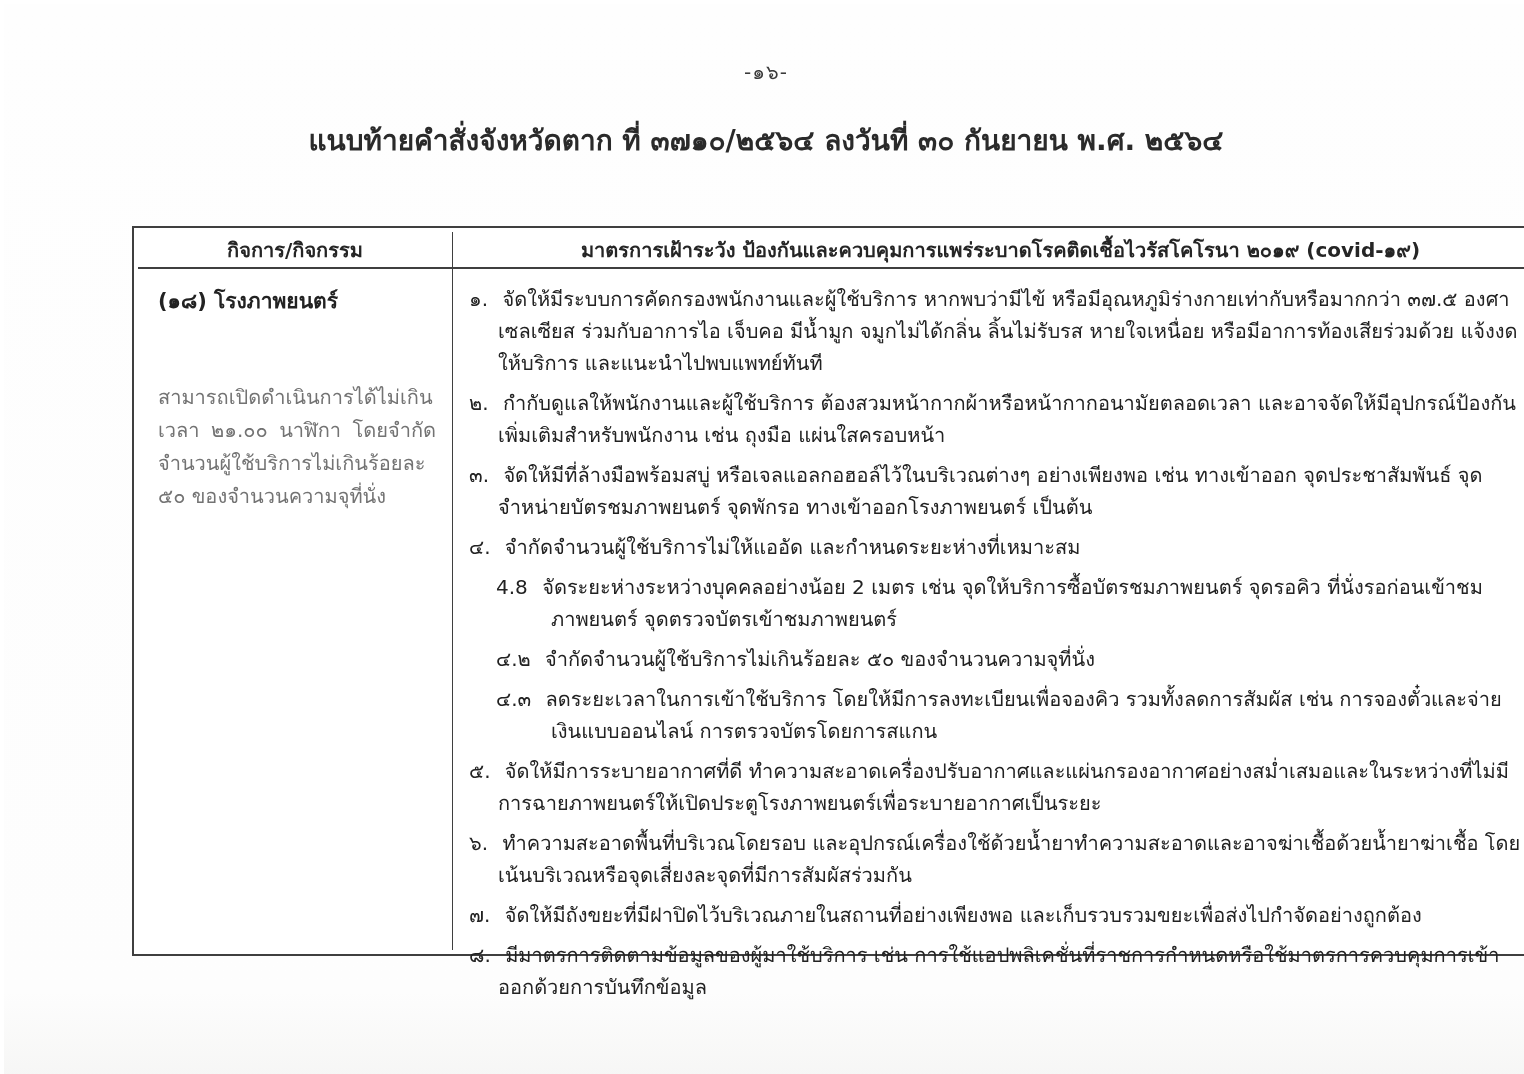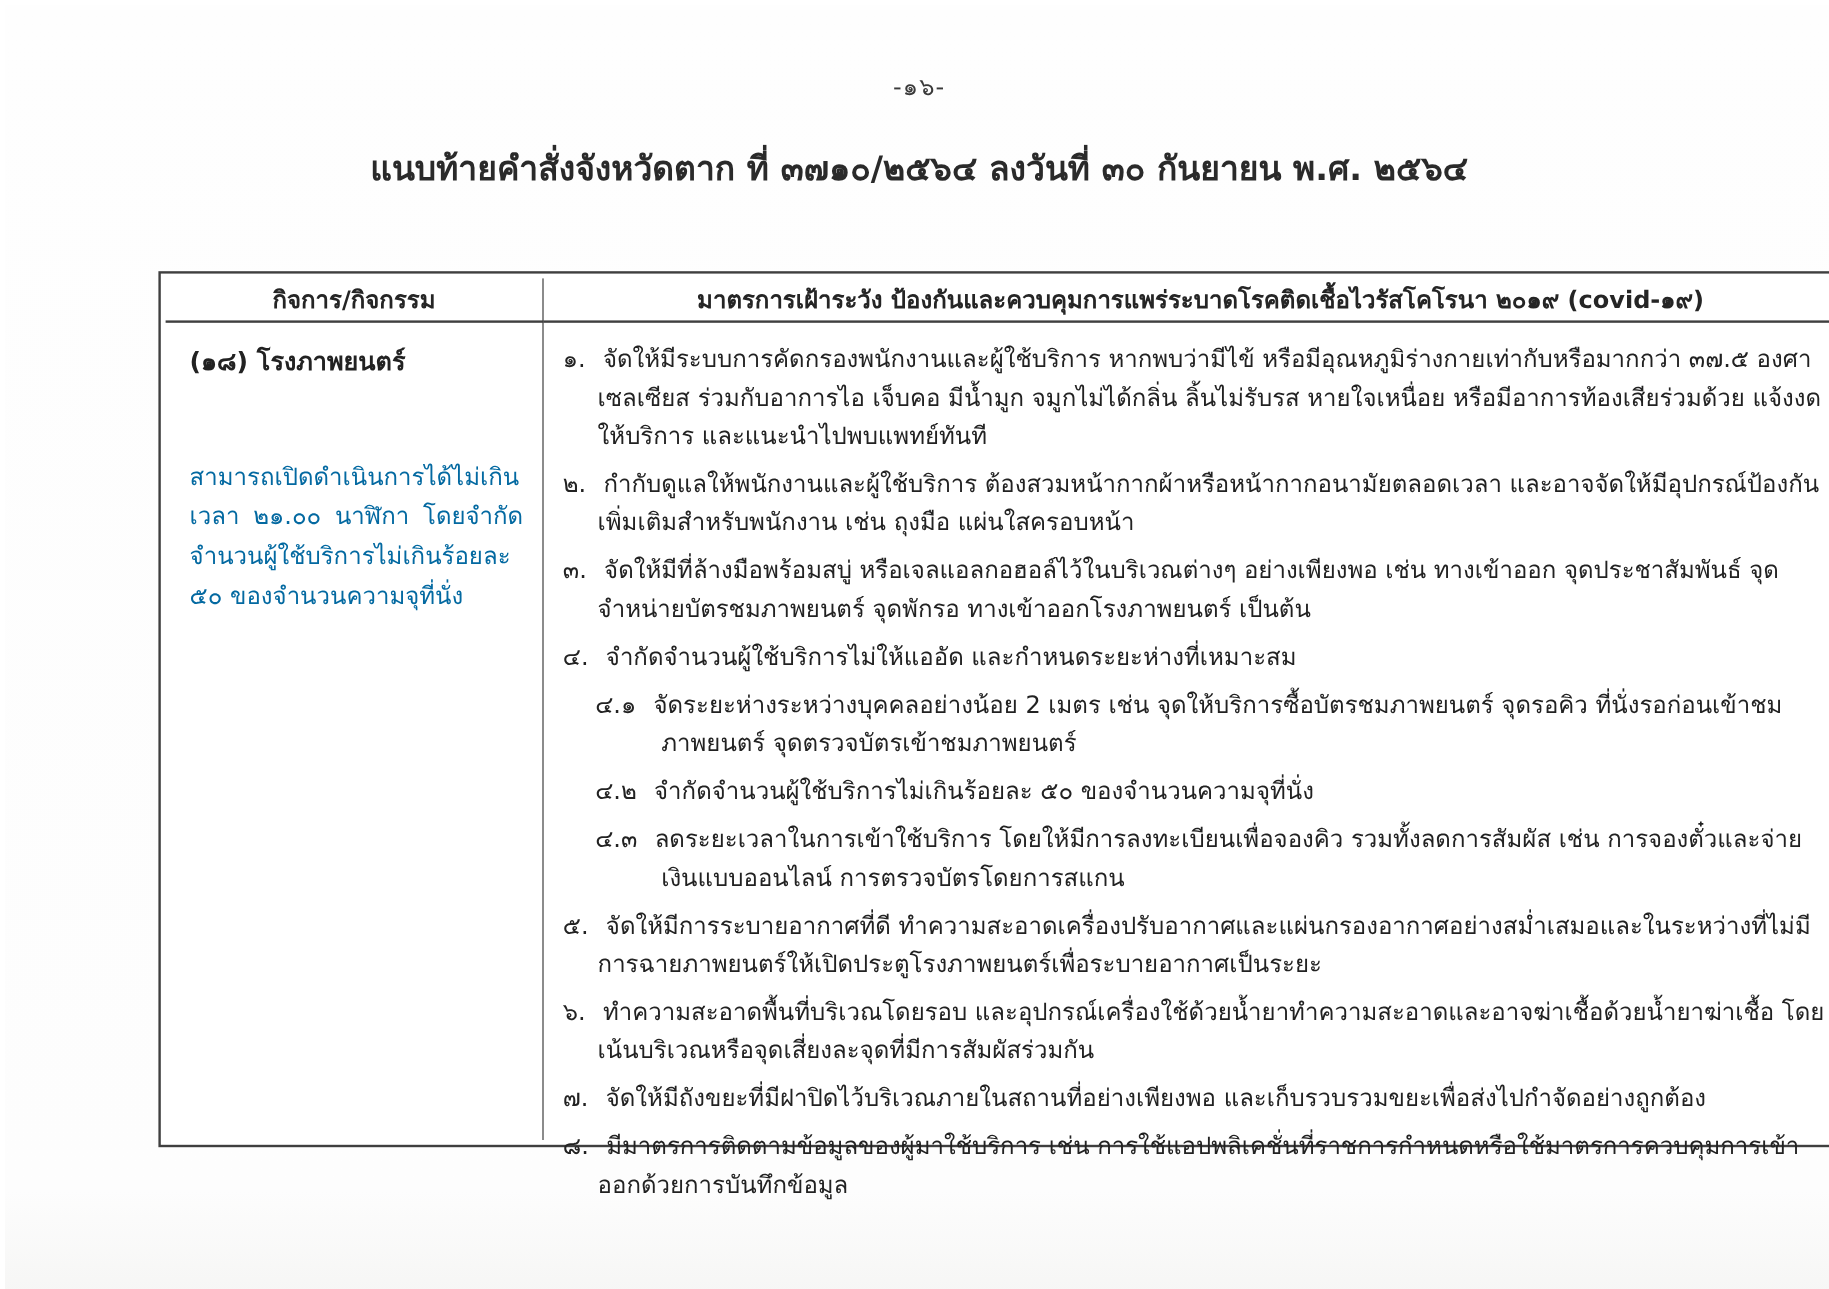--- a/index.html
+++ b/index.html
@@ -46,21 +46,21 @@
   .body-cell.col1 {
     border-right:1.5px solid #3f3f3f;
     padding-right:12px;
   }
   .activity-title { font-weight:600; font-size:21px; color:#222; }
   .activity-description {
     margin-top:56px;
     text-align:justify;
     text-justify:inter-character;
     line-height:33px;
-    color:#0369a1;
+    color:#737373;
   }
   .body-cell.col2 { padding-left:12px; padding-top:10px; color:#222; }
   .measure {
     padding-left:33px; text-indent:-33px;
     line-height:32px;
   }
   .measure.sub {
     padding-left:86px; text-indent:-59px;
   }
   .measure .num { display:inline; }
@@ -83,21 +83,21 @@
     <div class="cell body-cell col1">
       <div class="activity-title">(๑๘) โรงภาพยนตร์</div>
       <div class="activity-description">สามารถเปิดดำเนินการได้ไม่เกินเวลา ๒๑.๐๐ นาฬิกา โดยจำกัดจำนวนผู้ใช้บริการไม่เกินร้อยละ ๕๐ ของจำนวนความจุที่นั่ง</div>
     </div>
 
     <div class="cell body-cell col2">
       <div class="measure"><span class="num">๑.</span> <span class="txt">จัดให้มีระบบการคัดกรองพนักงานและผู้ใช้บริการ หากพบว่ามีไข้ หรือมีอุณหภูมิร่างกายเท่ากับหรือมากกว่า ๓๗.๕ องศาเซลเซียส ร่วมกับอาการไอ เจ็บคอ มีน้ำมูก จมูกไม่ได้กลิ่น ลิ้นไม่รับรส หายใจเหนื่อย หรือมีอาการท้องเสียร่วมด้วย แจ้งงดให้บริการ และแนะนำไปพบแพทย์ทันที</span></div>
       <div class="measure"><span class="num">๒.</span> <span class="txt">กำกับดูแลให้พนักงานและผู้ใช้บริการ ต้องสวมหน้ากากผ้าหรือหน้ากากอนามัยตลอดเวลา และอาจจัดให้มีอุปกรณ์ป้องกันเพิ่มเติมสำหรับพนักงาน เช่น ถุงมือ แผ่นใสครอบหน้า</span></div>
       <div class="measure"><span class="num">๓.</span> <span class="txt">จัดให้มีที่ล้างมือพร้อมสบู่ หรือเจลแอลกอฮอล์ไว้ในบริเวณต่างๆ อย่างเพียงพอ เช่น ทางเข้าออก จุดประชาสัมพันธ์ จุดจำหน่ายบัตรชมภาพยนตร์ จุดพักรอ ทางเข้าออกโรงภาพยนตร์ เป็นต้น</span></div>
       <div class="measure"><span class="num">๔.</span> <span class="txt">จำกัดจำนวนผู้ใช้บริการไม่ให้แออัด และกำหนดระยะห่างที่เหมาะสม</span></div>
-      <div class="measure sub"><span class="num">๔.๑</span> <span class="txt">จัดระยะห่างระหว่างบุคคลอย่างน้อย 2 เมตร เช่น จุดให้บริการซื้อบัตรชมภาพยนตร์ จุดรอคิว ที่นั่งรอก่อนเข้าชมภาพยนตร์ จุดตรวจบัตรเข้าชมภาพยนตร์</span></div>
+      <div class="measure sub"><span class="num">4.8</span> <span class="txt">จัดระยะห่างระหว่างบุคคลอย่างน้อย 2 เมตร เช่น จุดให้บริการซื้อบัตรชมภาพยนตร์ จุดรอคิว ที่นั่งรอก่อนเข้าชมภาพยนตร์ จุดตรวจบัตรเข้าชมภาพยนตร์</span></div>
       <div class="measure sub"><span class="num">๔.๒</span> <span class="txt">จำกัดจำนวนผู้ใช้บริการไม่เกินร้อยละ ๕๐ ของจำนวนความจุที่นั่ง</span></div>
       <div class="measure sub"><span class="num">๔.๓</span> <span class="txt">ลดระยะเวลาในการเข้าใช้บริการ โดยให้มีการลงทะเบียนเพื่อจองคิว รวมทั้งลดการสัมผัส เช่น การจองตั๋วและจ่ายเงินแบบออนไลน์ การตรวจบัตรโดยการสแกน</span></div>
       <div class="measure"><span class="num">๕.</span> <span class="txt">จัดให้มีการระบายอากาศที่ดี ทำความสะอาดเครื่องปรับอากาศและแผ่นกรองอากาศอย่างสม่ำเสมอและในระหว่างที่ไม่มีการฉายภาพยนตร์ให้เปิดประตูโรงภาพยนตร์เพื่อระบายอากาศเป็นระยะ</span></div>
       <div class="measure"><span class="num">๖.</span> <span class="txt">ทำความสะอาดพื้นที่บริเวณโดยรอบ และอุปกรณ์เครื่องใช้ด้วยน้ำยาทำความสะอาดและอาจฆ่าเชื้อด้วยน้ำยาฆ่าเชื้อ โดยเน้นบริเวณหรือจุดเสี่ยงละจุดที่มีการสัมผัสร่วมกัน</span></div>
       <div class="measure"><span class="num">๗.</span> <span class="txt">จัดให้มีถังขยะที่มีฝาปิดไว้บริเวณภายในสถานที่อย่างเพียงพอ และเก็บรวบรวมขยะเพื่อส่งไปกำจัดอย่างถูกต้อง</span></div>
       <div class="measure"><span class="num">๘.</span> <span class="txt">มีมาตรการติดตามข้อมูลของผู้มาใช้บริการ เช่น การใช้แอปพลิเคชั่นที่ราชการกำหนดหรือใช้มาตรการควบคุมการเข้าออกด้วยการบันทึกข้อมูล</span></div>
     </div>
 
   </div>
 </div>

